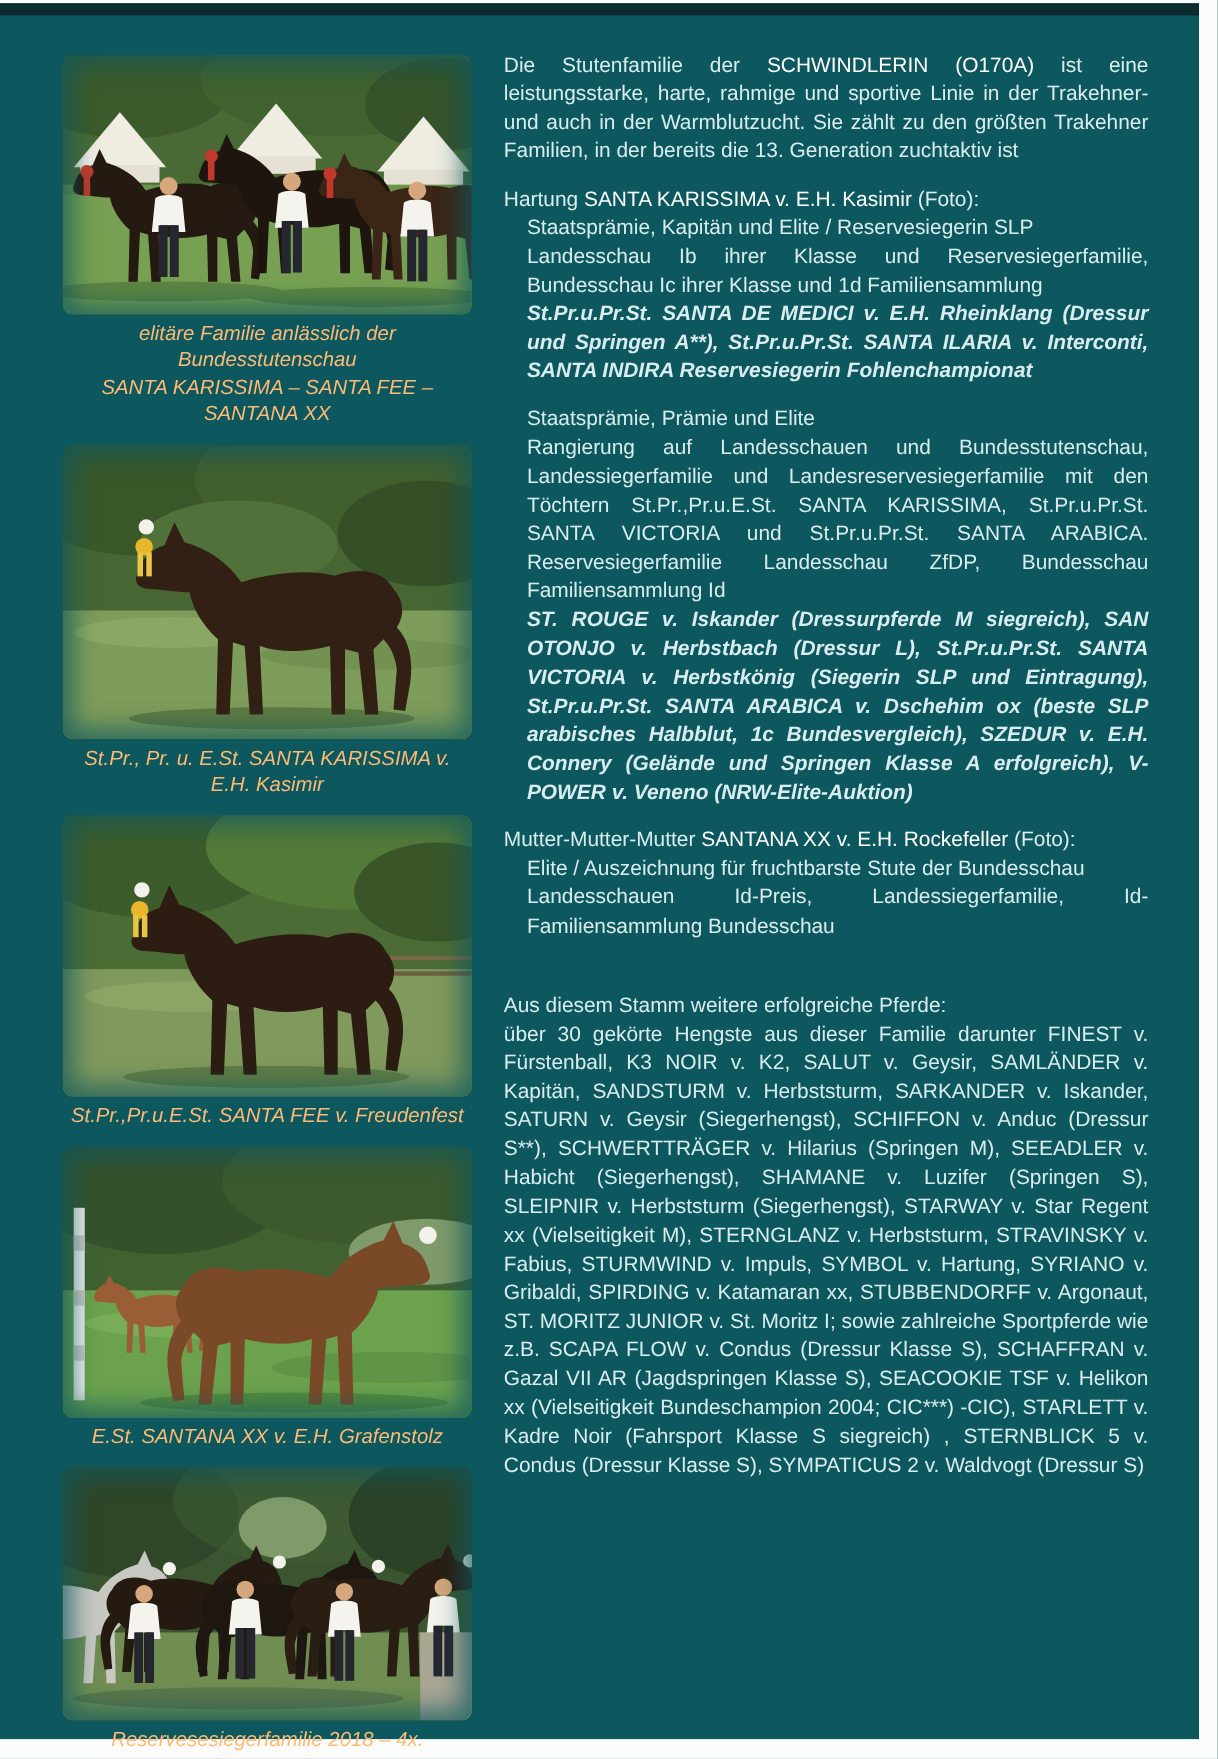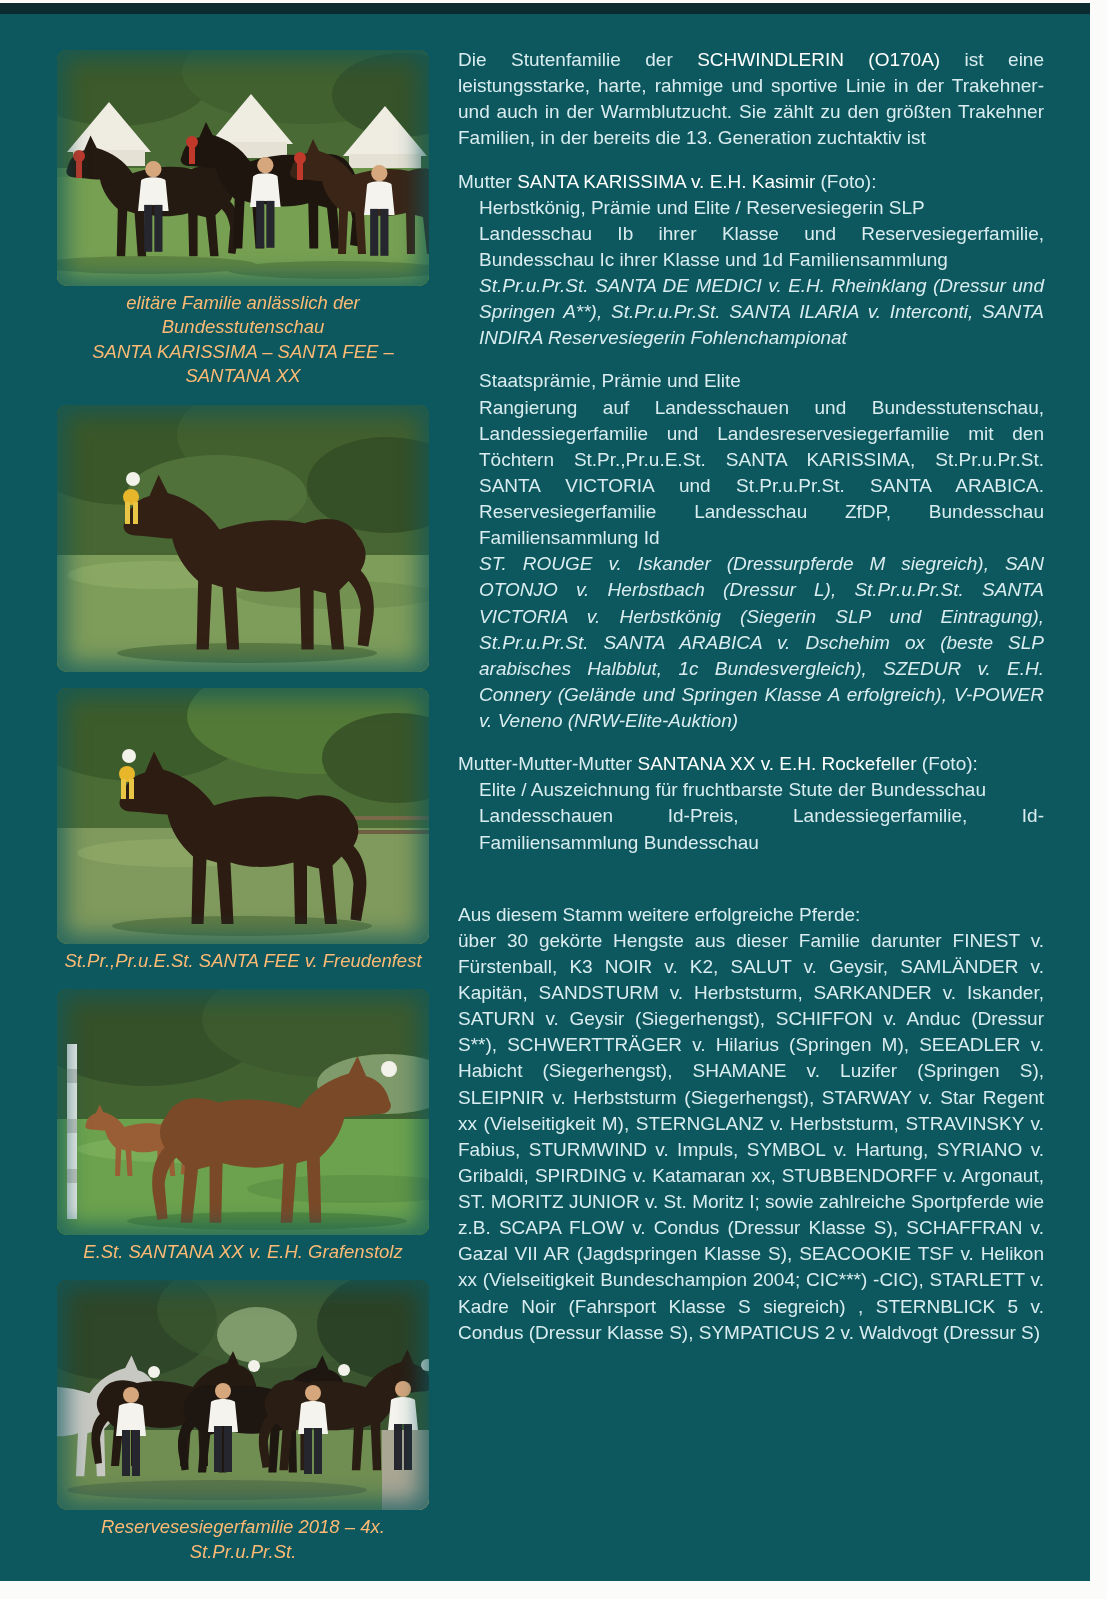--- a/index.html
+++ b/index.html
@@ -37,21 +37,21 @@
   
   .right-col{
     position:absolute;left:458px;top:44px;width:586px;
     color:#d9edf0;font-size:19px;line-height:1.375;text-align:justify;
   }
   .right-col p{margin:0;}
   .right-col b{color:#ffffff;font-weight:normal;}
   .intro{margin-bottom:42px;}
   .section{margin-top:17px;}
   .detail{padding-left:21px;}
-  .italic{font-style:italic;}
+  .italic{font-style:italic;font-weight:bold;}
   .outro{margin-top:46px;}
 </style>
 </head>
 <body>
 
 <svg width="0" height="0" style="position:absolute" aria-hidden="true">
   <defs>
     <path id="horse-shape" d="M8 40 C10 31 16 25 24 23 L30 9 L36 21 C50 25 62 33 70 45 C88 39 110 37 126 41 C142 35 156 39 161 49 C167 56 168 64 163 72 C170 79 173 91 171 105 L168 122 L161 121 L163 97 C162 89 159 83 155 79 L149 85 L152 124 L144 124 L140 87 L132 85 L132 124 L124 124 L123 83 C107 87 93 87 81 83 L83 124 L75 124 L72 83 L65 81 L63 124 L55 124 L56 79 C47 71 41 61 39 51 C31 51 21 49 15 49 C9 49 5 45 8 40 Z"></path>
     <g id="person-shape">
       <circle cx="16" cy="9" r="8" fill="#d6a67c"></circle>
@@ -117,20 +117,23 @@
           <ellipse cx="100" cy="170" rx="90" ry="14" fill="#8aa863"></ellipse>
           <ellipse cx="280" cy="190" rx="100" ry="14" fill="#739252"></ellipse>
           <ellipse cx="190" cy="248" rx="130" ry="10" fill="#5e7a42"></ellipse>
           <use href="#horse-shape" fill="#332014" transform="translate(56,56) scale(1.52)"></use>
           <circle cx="74" cy="92" r="8" fill="#e8b62a"></circle>
           <rect x="68" y="97" width="5" height="22" fill="#e8c544"></rect>
           <rect x="76" y="97" width="5" height="22" fill="#e8c544"></rect>
           <circle cx="76" cy="74" r="7" fill="#f2f1ea"></circle>
         </svg>
       </div>
+      <figcaption class="cap">
+        <div>St.Pr., Pr. u. E.St. SANTA KARISSIMA v. E.H. Kasimir</div>
+      </figcaption>
     </figure>
 
     <figure class="fig">
       <div class="photo" style="height:256px">
         <svg viewBox="0 0 372 256" width="372" height="256">
           <rect width="372" height="256" fill="#4c6c36"></rect>
           <ellipse cx="80" cy="35" rx="115" ry="58" fill="#3d5c2b"></ellipse>
           <ellipse cx="260" cy="28" rx="130" ry="58" fill="#547a38"></ellipse>
           <ellipse cx="340" cy="70" rx="75" ry="45" fill="#3a5628"></ellipse>
           <rect y="140" width="372" height="116" fill="#80995c"></rect>
@@ -218,22 +221,22 @@
       </figcaption>
     </figure>
 
   </div>
 
   <div class="right-col">
 
     <p class="intro"><span>Die Stutenfamilie der </span><b>SCHWINDLERIN (O170A)</b><span> ist eine leistungsstarke, harte, rahmige und sportive Linie in der Trakehner- und auch in der Warmblutzucht. Sie zählt zu den größten Trakehner Familien, in der bereits die 13. Generation zuchtaktiv ist</span></p>
 
     <div class="section">
-      <p class="sec-head"><span>Mutter </span><b>SANTA KARISSIMA v. E.H. Kasimir</b><span> (Foto):</span></p>
-      <p class="detail">Herbstkönig, Prämie und Elite / Reservesiegerin SLP</p>
+      <p class="sec-head"><span>Hartung </span><b>SANTA KARISSIMA v. E.H. Kasimir</b><span> (Foto):</span></p>
+      <p class="detail">Staatsprämie, Kapitän und Elite / Reservesiegerin SLP</p>
       <p class="detail">Landesschau Ib ihrer Klasse und Reservesiegerfamilie, Bundesschau Ic ihrer Klasse und 1d Familiensammlung</p>
       <p class="detail italic">St.Pr.u.Pr.St. SANTA DE MEDICI v. E.H. Rheinklang (Dressur und Springen A**), St.Pr.u.Pr.St. SANTA ILARIA v. Interconti, SANTA INDIRA Reservesiegerin Fohlenchampionat</p>
     </div>
 
     <div class="section">
       <p class="detail">Staatsprämie, Prämie und Elite</p>
       <p class="detail">Rangierung auf Landesschauen und Bundesstutenschau, Landessiegerfamilie und Landesreservesiegerfamilie mit den Töchtern St.Pr.,Pr.u.E.St. SANTA KARISSIMA, St.Pr.u.Pr.St. SANTA VICTORIA und St.Pr.u.Pr.St. SANTA ARABICA. Reservesiegerfamilie Landesschau ZfDP, Bundesschau Familiensammlung Id</p>
       <p class="detail italic">ST. ROUGE v. Iskander (Dressurpferde M siegreich), SAN OTONJO v. Herbstbach (Dressur L), St.Pr.u.Pr.St. SANTA VICTORIA v. Herbstkönig (Siegerin SLP und Eintragung), St.Pr.u.Pr.St. SANTA ARABICA v. Dschehim ox (beste SLP arabisches Halbblut, 1c Bundesvergleich), SZEDUR v. E.H. Connery (Gelände und Springen Klasse A erfolgreich), V-POWER v. Veneno (NRW-Elite-Auktion)</p>
     </div>
 

